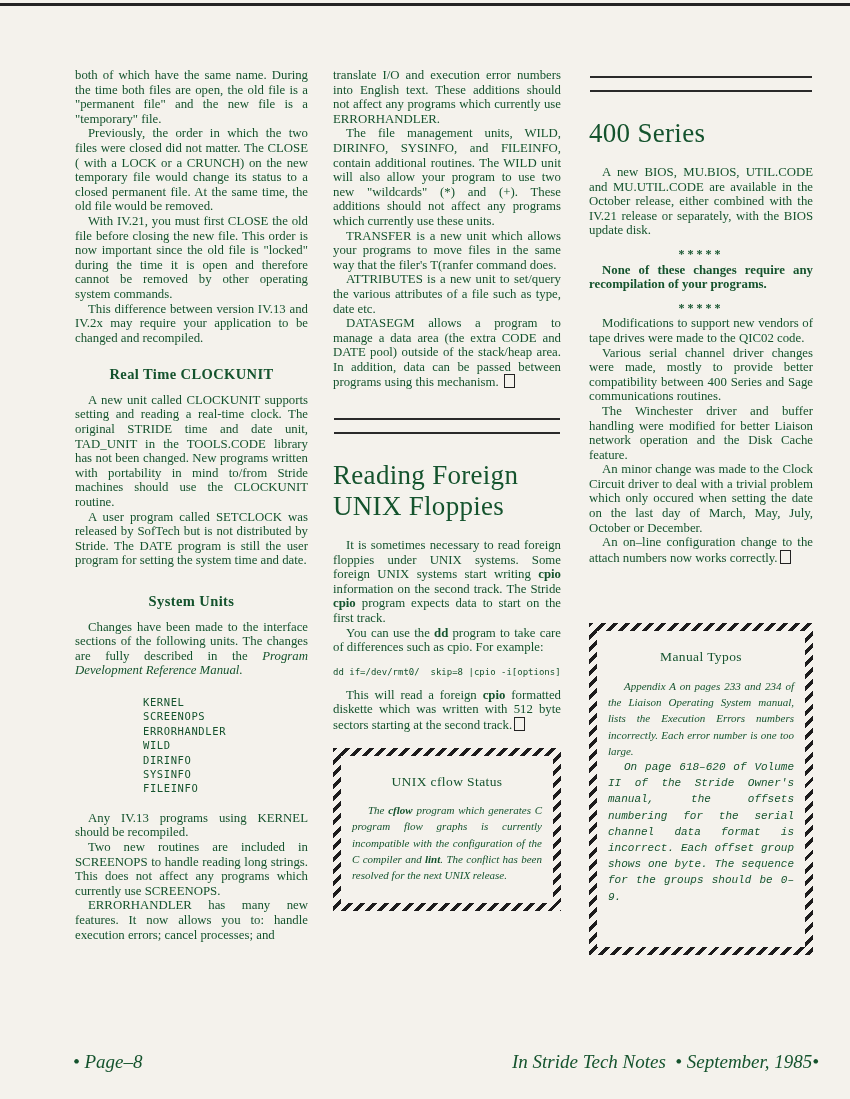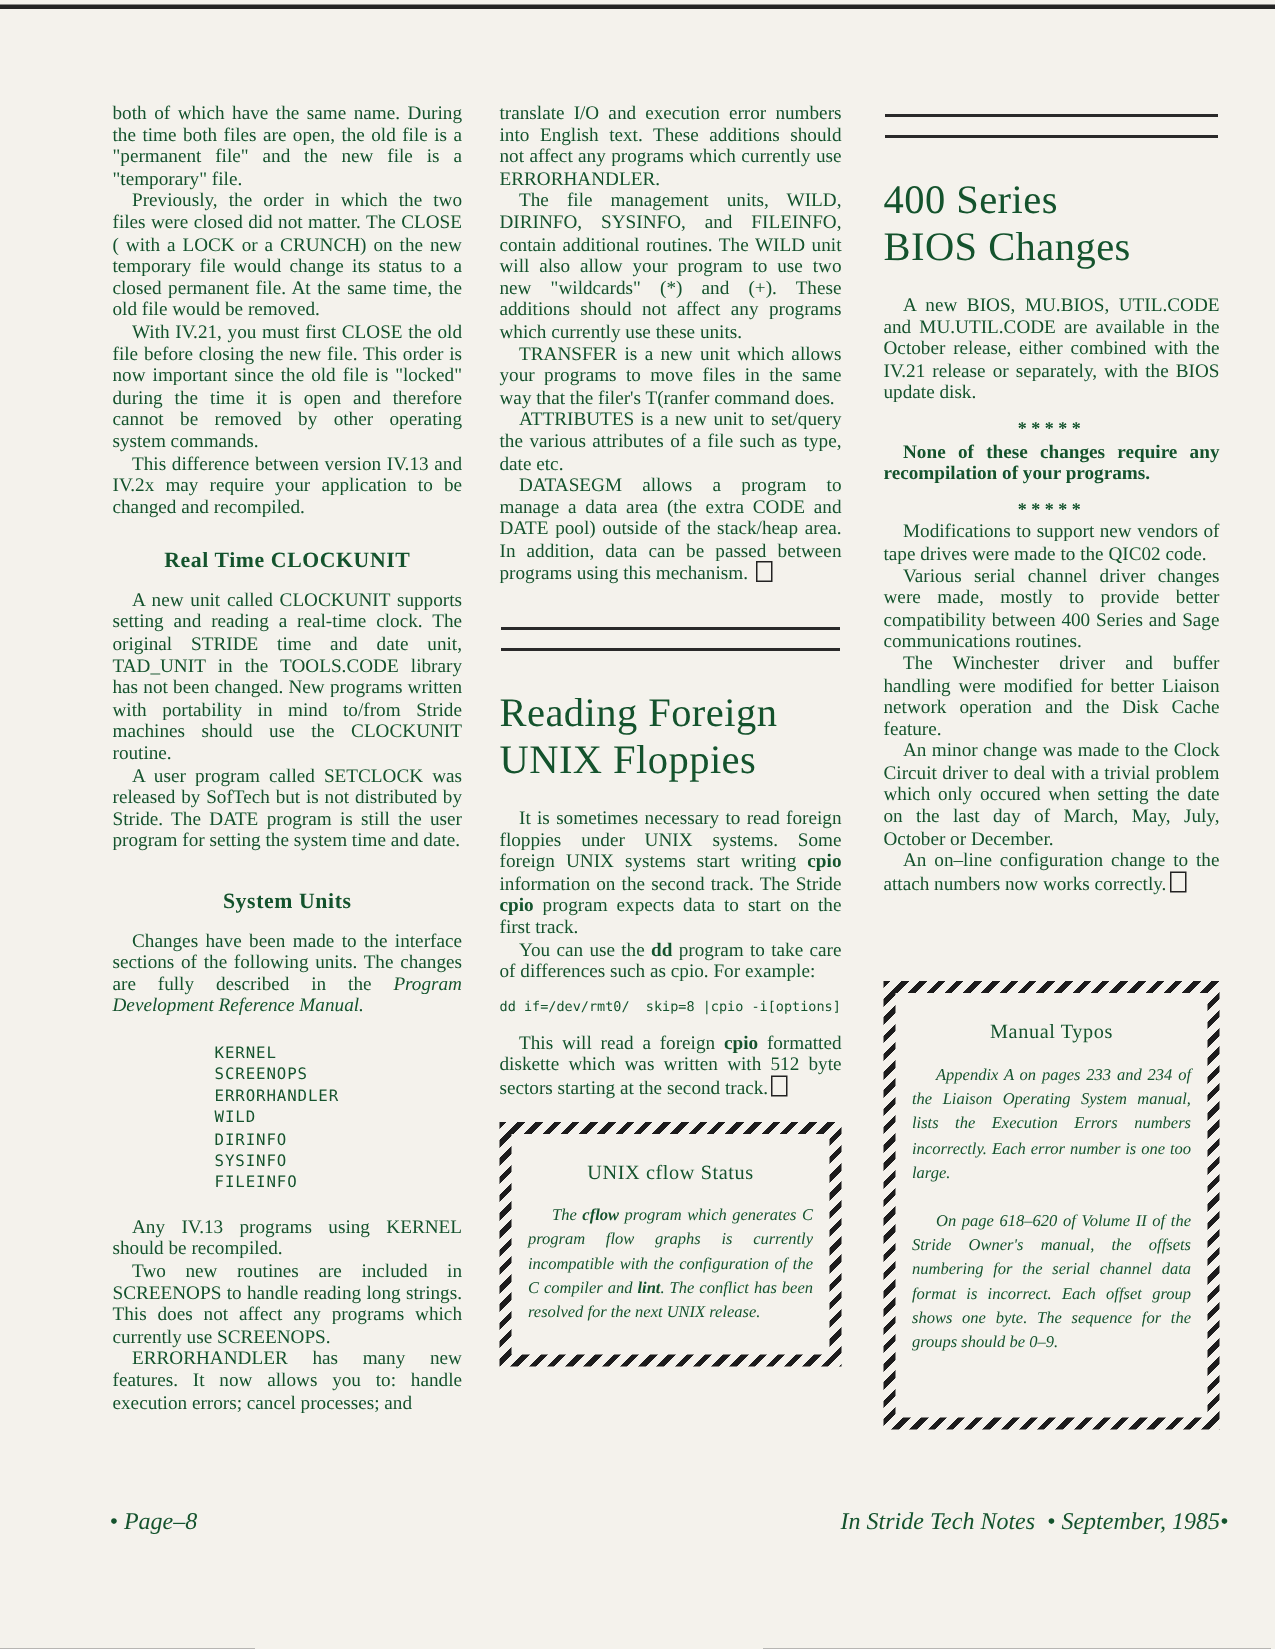--- a/index.html
+++ b/index.html
@@ -97,37 +97,37 @@
     letter-spacing:0.4px;
   }
   .box-body {
     margin:0;
     font-style:italic;
     font-size:11px;
     line-height:16.2px;
     text-align:justify;
     text-indent:16px;
   }
-  .box-body + .box-body { margin-top:16px; }
+  .box-body + .box-body { margin-top:0;font-family:Liberation Mono, monospace; }
   .mid-box { margin-top:15px; }
   .right-box { margin-top:58px; }
   .right-box .inner { padding-bottom:42px; }
 
   .endbox {
     display:inline-block;
     width:9px; height:12px;
     border:1.5px solid #222;
     vertical-align:-2px;
     margin-left:2px;
   }
 
   .footer-left, .footer-right {
-    position:absolute; top:1006px;
+    position:absolute; top:1051px;
     font-style:italic;
-    font-size:16px;
+    font-size:19px;
     white-space:pre;
   }
   .footer-left { left:73px; }
   .footer-right { right:31px; }
 </style>
 </head>
 <body>
 
 <div class="page">
   <div class="scan-edge"></div>
@@ -189,21 +189,20 @@
           <p class="box-body"><span style="font-style: italic;">The </span><span style="font-weight: bold;">cflow</span><span style="font-style: italic;"> program which generates C program flow graphs is currently incompatible with the configuration of the C compiler and </span><span style="font-weight: bold;">lint</span><span style="font-style: italic;">.  The conflict has been resolved for the next UNIX release.</span></p>
         </div>
       </div>
     </div>
 
     <div class="col col-right">
       <div class="double-rule"></div>
 
       <div class="art-title">
         <span>400 Series</span><br>
-        <span>BIOS Changes</span>
       </div>
 
       <p class="para">A new BIOS, MU.BIOS, UTIL.CODE and MU.UTIL.CODE are available in the October release, either combined with the IV.21 release or separately, with the BIOS update disk.</p>
       <p class="para stars">*****</p>
       <p class="para bold-para">None of these changes require any recompilation of your programs.</p>
       <p class="para stars">*****</p>
       <p class="para">Modifications to support new vendors of tape drives were made to the QIC02 code.</p>
       <p class="para">Various serial channel driver changes were made, mostly to provide better compatibility between 400 Series and Sage communications routines.</p>
       <p class="para">The Winchester driver and buffer handling were modified for better Liaison network operation and the Disk Cache feature.</p>
       <p class="para">An minor change was made to the Clock Circuit driver to deal with a trivial problem which only occured when setting the date on the last day of March, May, July, October or December.</p>

